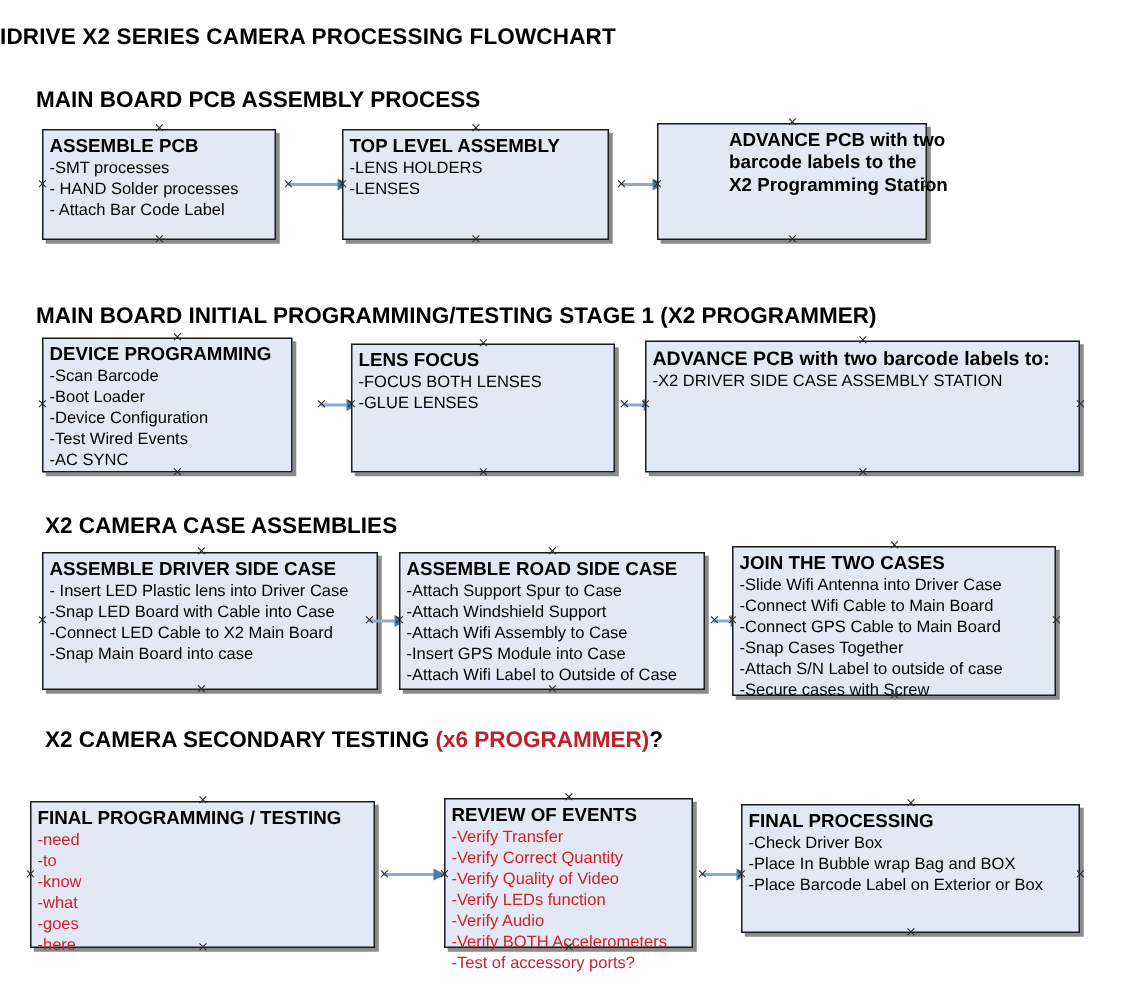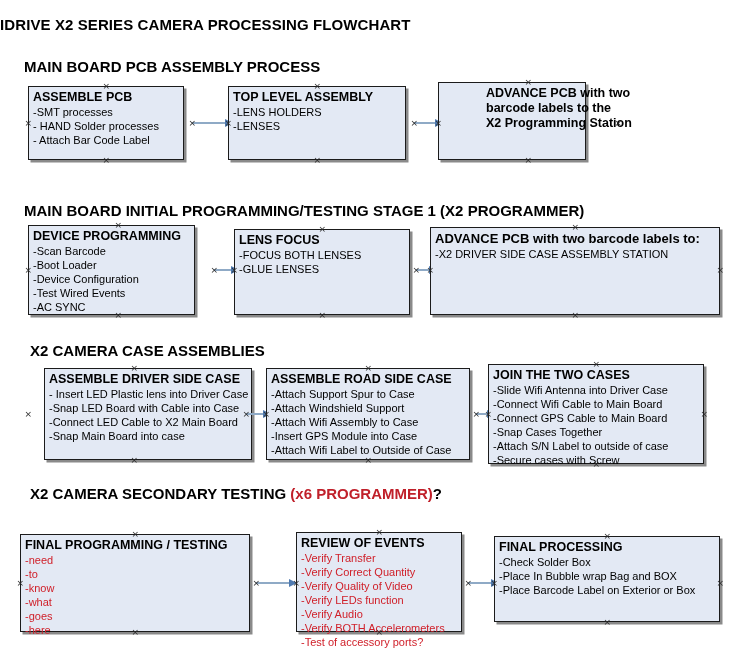--- a/index.html
+++ b/index.html
@@ -111,21 +111,21 @@
     <div class="b-line">-LENS HOLDERS</div>
     <div class="b-line">-LENSES</div>
   </div>
   <div class="hx" style="left:224.5px;top:119.5px;"></div>
   <div class="hx" style="left:313.5px;top:82.5px;"></div>
   <div class="hx" style="left:313.5px;top:156.5px;"></div>
 
   <div class="arrow" style="left:414px;top:122px;width:22px;"></div>
   <div class="hx" style="left:410.5px;top:119.5px;"></div>
 
-  <div class="box" style="left:438px;top:82px;width:148px;height:78px;padding-left:47px;">
+  <div class="box" style="left:438px;top:82px;width:180px;height:78px;padding-left:47px;">
     <div class="b-title">ADVANCE PCB with two</div>
     <div class="b-title">barcode labels to the</div>
     <div class="b-title"> X2 Programming Station</div>
   </div>
   <div class="hx" style="left:434.5px;top:119.5px;"></div>
   <div class="hx" style="left:524.5px;top:78.5px;"></div>
   <div class="hx" style="left:524.5px;top:156.5px;"></div>
   <div class="hx" style="left:614.5px;top:119.5px;"></div>
 
   <div class="section-head" style="left:24px;top:202px;text-align:center;">MAIN BOARD INITIAL PROGRAMMING/TESTING STAGE 1 (X2 PROGRAMMER)</div>
@@ -161,21 +161,21 @@
     <div class="b-title">ADVANCE PCB with two barcode labels to:</div>
     <div class="b-line">-X2 DRIVER  SIDE  CASE  ASSEMBLY STATION</div>
   </div>
   <div class="hx" style="left:426.5px;top:266.5px;"></div>
   <div class="hx" style="left:571.5px;top:223.5px;"></div>
   <div class="hx" style="left:571.5px;top:311.5px;"></div>
   <div class="hx" style="left:716.5px;top:266.5px;"></div>
 
   <div class="section-head" style="left:30px;top:342px;">X2 CAMERA CASE ASSEMBLIES</div>
 
-  <div class="box" style="left:44px;top:368px;width:208px;height:92px;">
+  <div class="box" style="left:28px;top:368px;width:224px;height:92px;">
     <div class="b-title">ASSEMBLE DRIVER SIDE CASE</div>
     <div class="b-line">- Insert LED Plastic lens into Driver Case</div>
     <div class="b-line">-Snap LED Board with Cable into Case</div>
     <div class="b-line">-Connect LED Cable to X2 Main Board</div>
     <div class="b-line">-Snap Main Board into case</div>
   </div>
   <div class="hx" style="left:24.5px;top:410.5px;"></div>
   <div class="hx" style="left:130.5px;top:364.5px;"></div>
   <div class="hx" style="left:130.5px;top:456.5px;"></div>
 
@@ -243,21 +243,21 @@
   </div>
   <div class="hx" style="left:292.5px;top:579.5px;"></div>
   <div class="hx" style="left:375.5px;top:528.5px;"></div>
   <div class="hx" style="left:375.5px;top:628.5px;"></div>
 
   <div class="arrow" style="left:468px;top:582px;width:24px;"></div>
   <div class="hx" style="left:464.5px;top:579.5px;"></div>
 
   <div class="box" style="left:494px;top:536px;width:226px;height:86px;">
     <div class="b-title">FINAL PROCESSING</div>
-    <div class="b-line"> -Check Solder Box</div>
+    <div class="b-line"> -Check Driver Box</div>
     <div class="b-line">-Place In Bubble wrap Bag and BOX</div>
     <div class="b-line">-Place Barcode Label on Exterior or Box</div>
   </div>
   <div class="hx" style="left:490.5px;top:579.5px;"></div>
   <div class="hx" style="left:603.5px;top:532.5px;"></div>
   <div class="hx" style="left:603.5px;top:618.5px;"></div>
   <div class="hx" style="left:716.5px;top:579.5px;"></div>
 
 </div>
 

